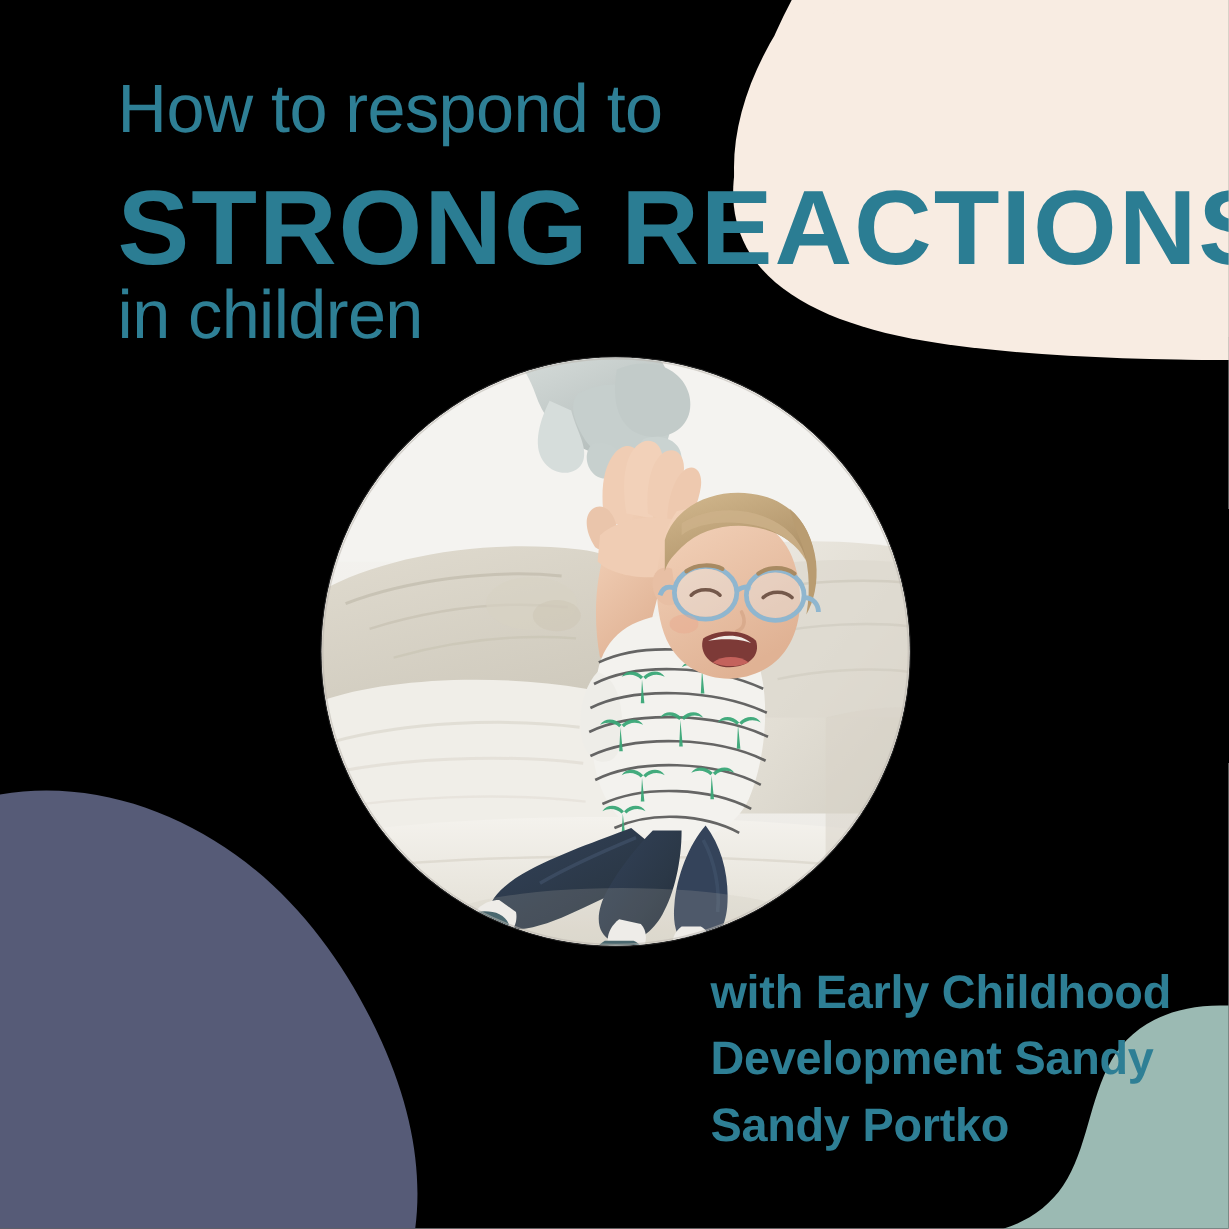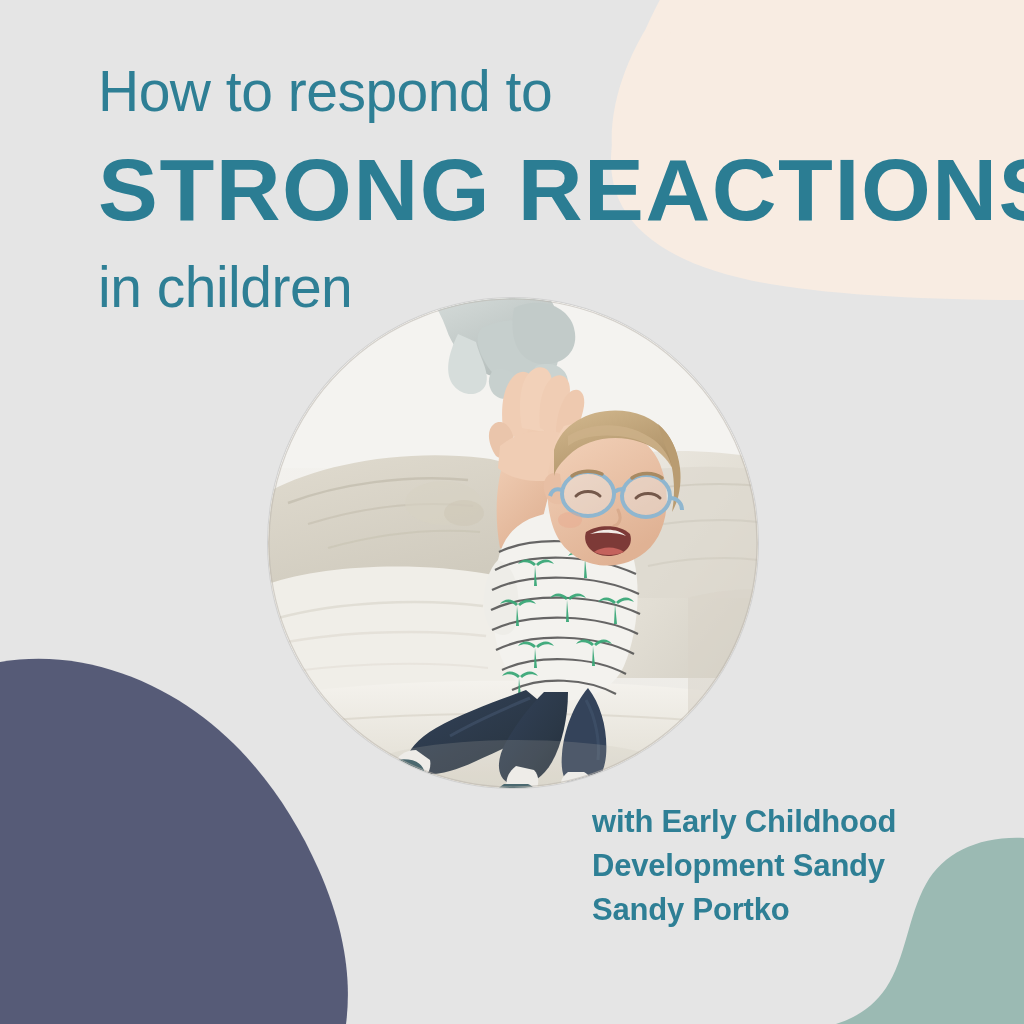--- a/index.html
+++ b/index.html
@@ -6,21 +6,21 @@
   html, body {
     margin: 0;
     padding: 0;
     background: #ffffff;
   }
   #canvas {
     position: relative;
     width: 1024px;
     height: 1024px;
     overflow: hidden;
-    background: #e5e5e5;
+    background: #000000;
     font-family: "Liberation Sans", sans-serif;
     -webkit-font-smoothing: antialiased;
   }
 
   
   .blob-layer {
     position: absolute;
     inset: 0;
     width: 1024px;
     height: 1024px;
@@ -52,21 +52,20 @@
     transform: scaleX(1.02);
     transform-origin: left center;
     white-space: nowrap;
   }
   .line-bottom {
     color: #2e7f95;
     font-size: 57px;
     line-height: 1.05;
     font-weight: 400;
     letter-spacing: -0.5px;
-    margin-top: 24px;
     white-space: nowrap;
   }
 
   
   .photo-circle {
     position: absolute;
     left: 268px;
     top: 298px;
     width: 490px;
     height: 490px;
@@ -81,21 +80,21 @@
     height: 490px;
   }
 
   
   .credit-block {
     position: absolute;
     left: 592px;
     top: 800px;
     width: 400px;
     color: #2e7f95;
-    font-size: 31px;
+    font-size: 39px;
     font-weight: 700;
     line-height: 1.42;
     letter-spacing: -0.2px;
   }
   .credit-line { white-space: nowrap; }
 </style>
 </head>
 <body>
 
 <div id="canvas">

